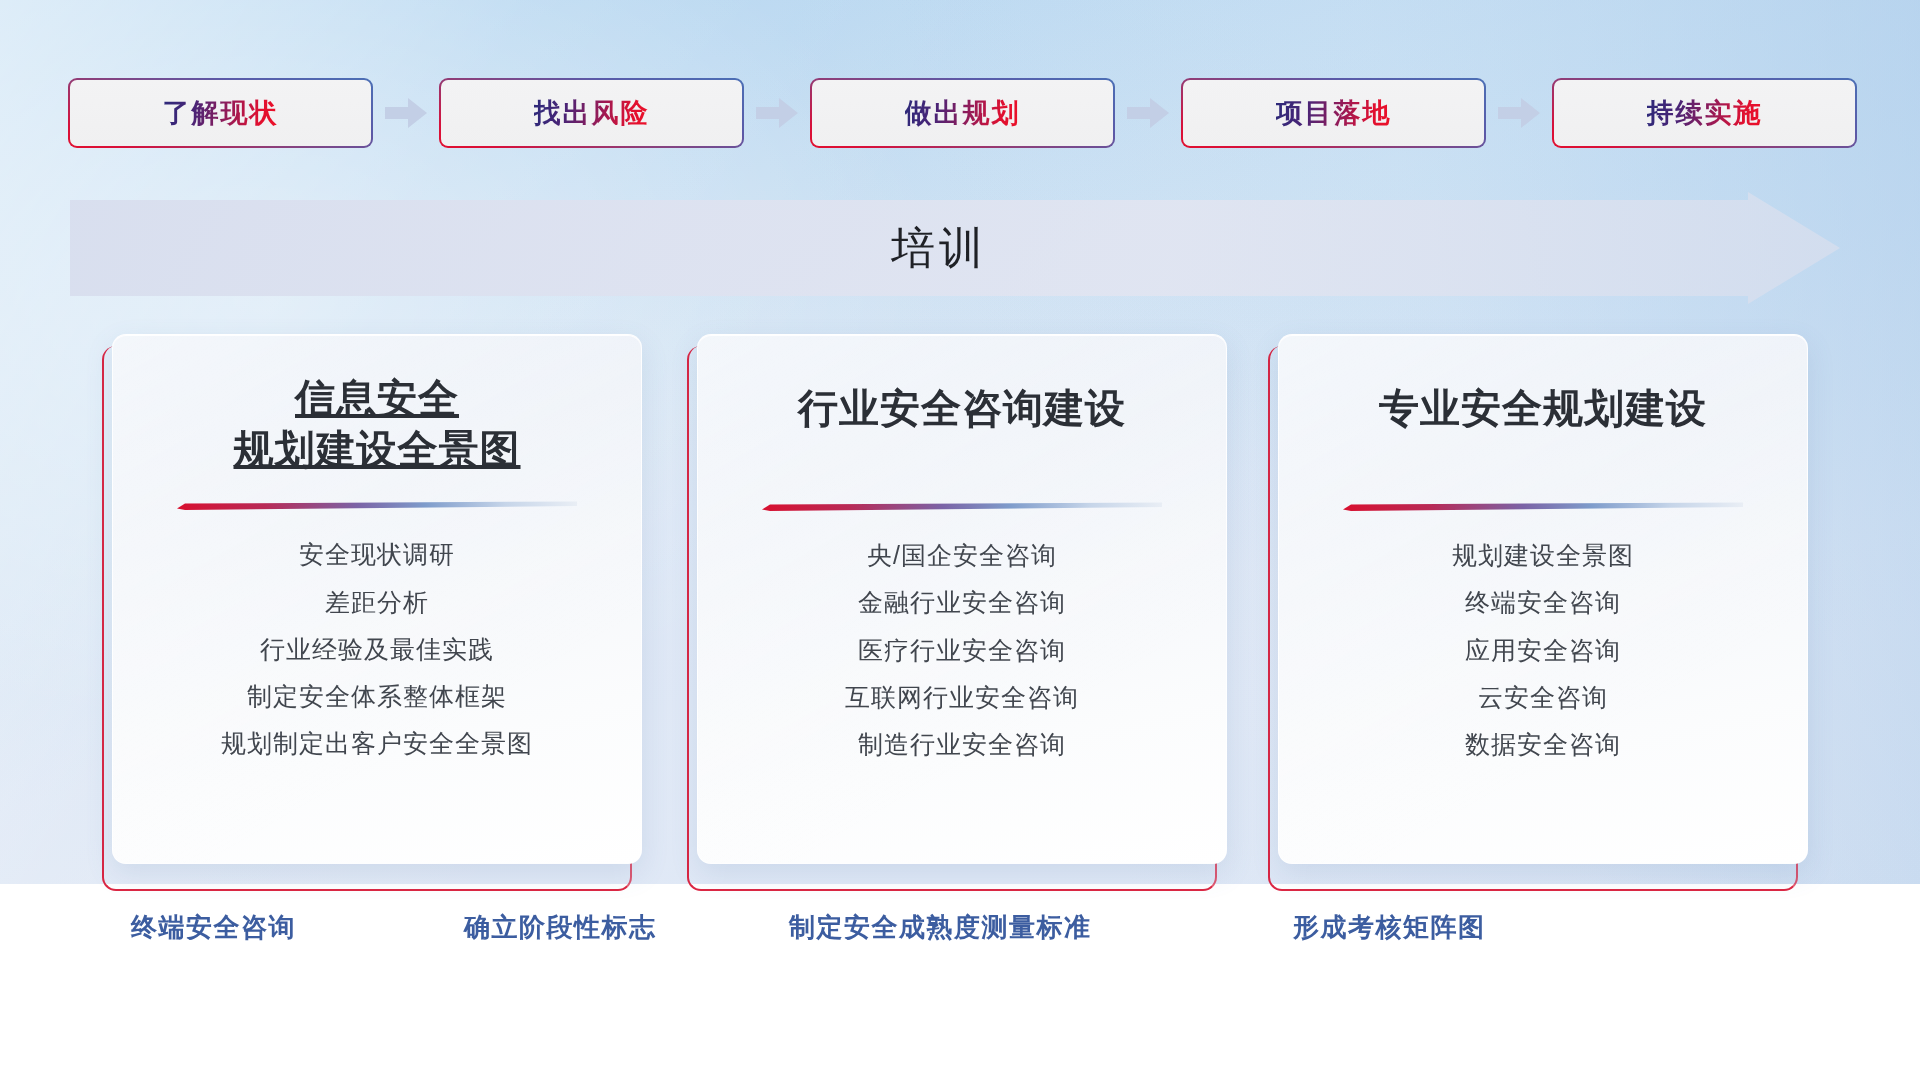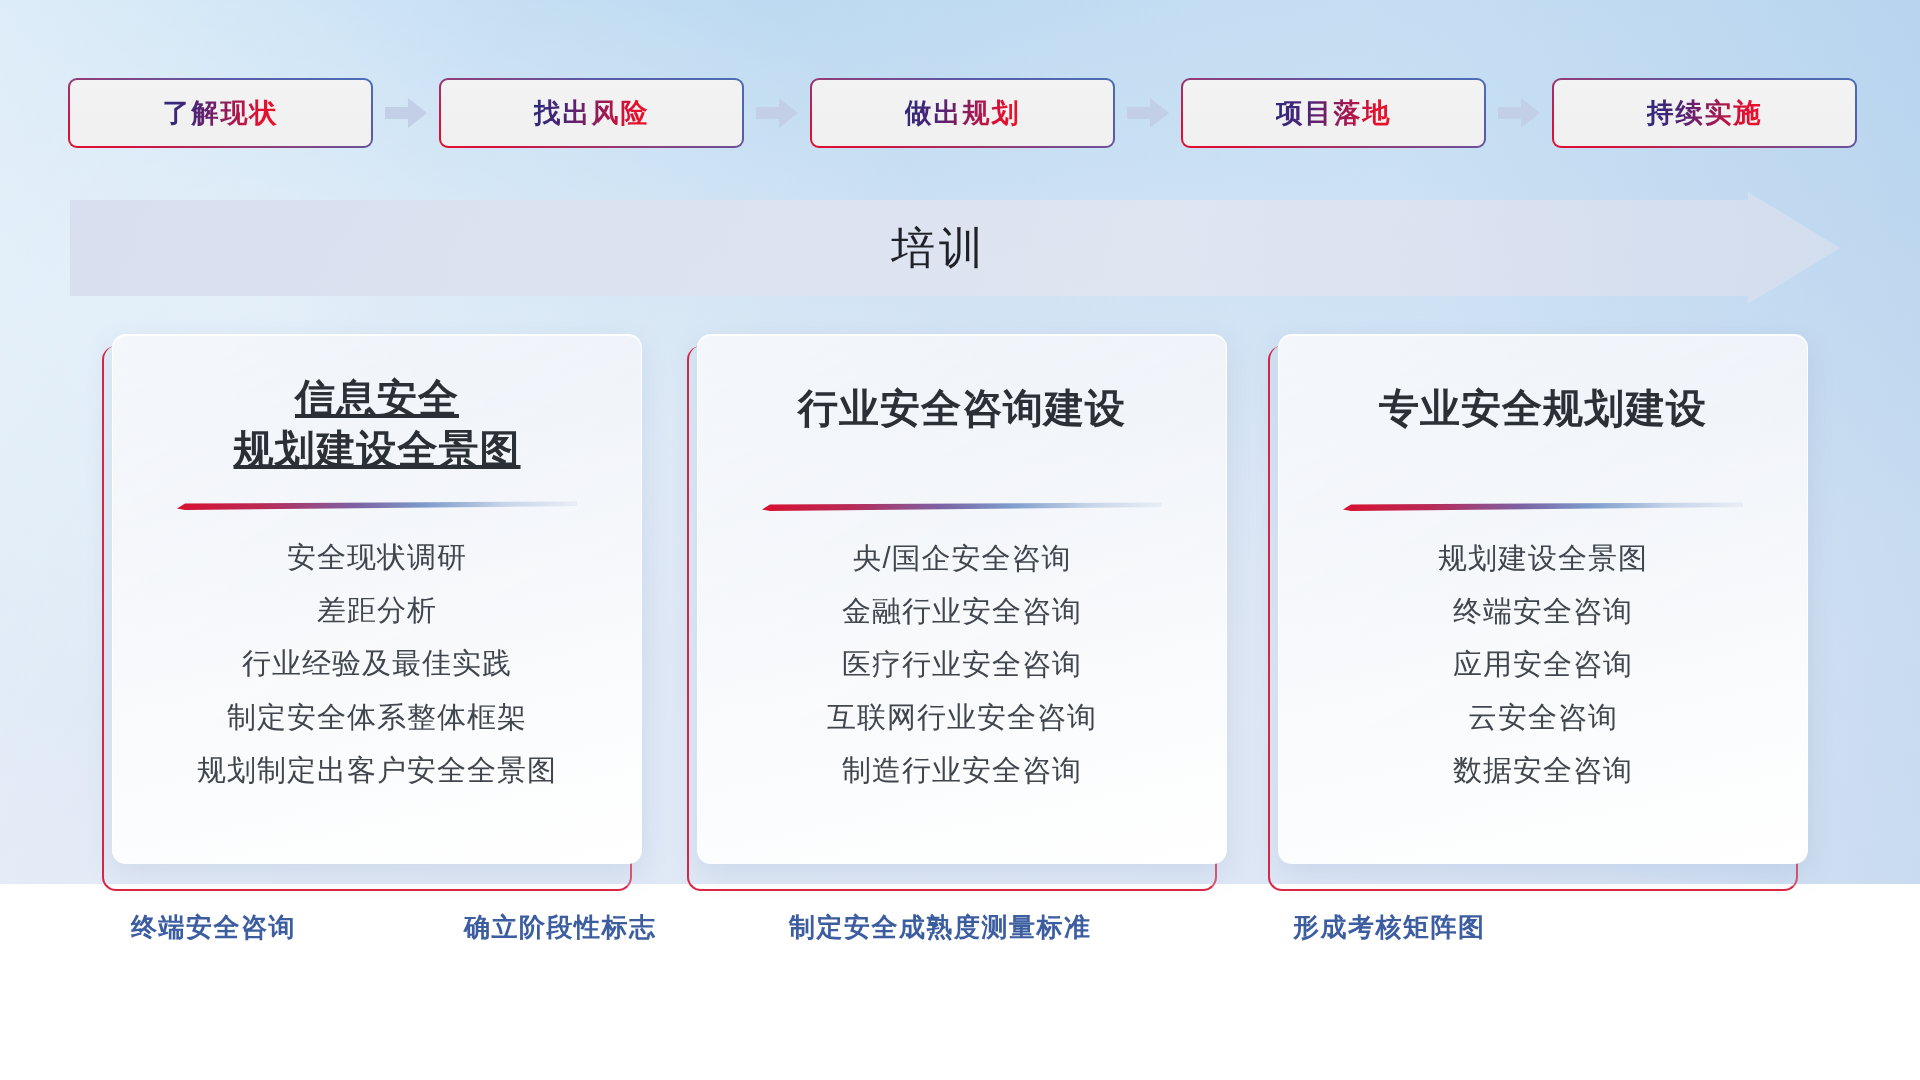--- a/index.html
+++ b/index.html
@@ -168,21 +168,21 @@
 
   .card-list {
     margin-top: 26px;
     width: 100%;
     display: flex;
     flex-direction: column;
     align-items: center;
     gap: 11px;
   }
   .card-list-item {
-    font-size: 29px;
+    font-size: 25px;
     color: #41464e;
     letter-spacing: 1px;
     line-height: 1.45;
   }
 
   
   #footers {
     position: absolute;
     left: 0; top: 910px;
     width: 1920px; height: 60px;

